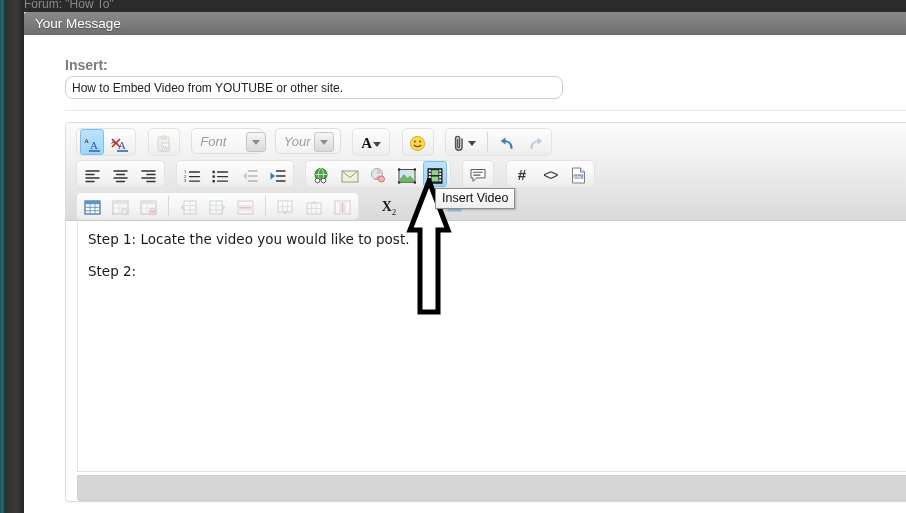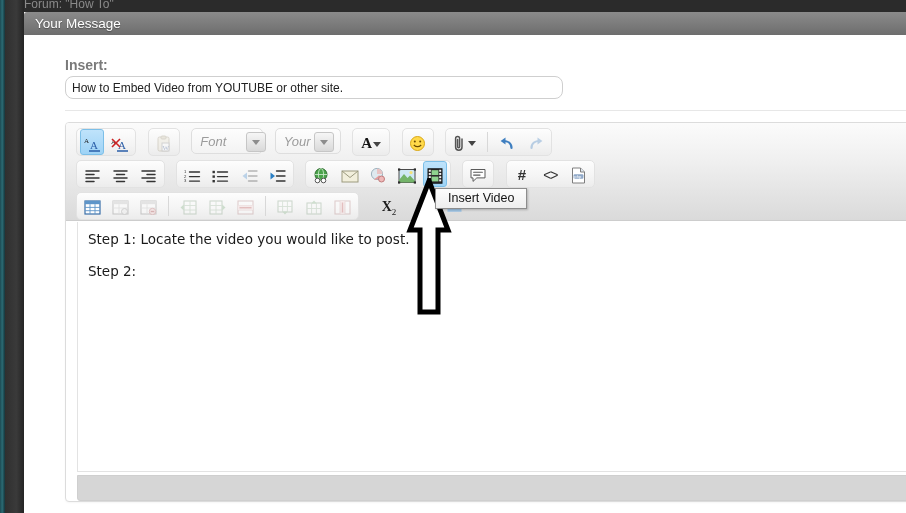--- a/index.html
+++ b/index.html
@@ -170,21 +170,21 @@
     background:#d6d6d6; border:1px solid #cfcfcf;
     border-bottom-left-radius:3px; border-bottom-right-radius:3px;
   }
 
   
   #tooltip {
     position:absolute; left:435px; top:188px;
     background:linear-gradient(180deg,#fdfdfd 0%,#eeeeee 100%);
     border:1px solid #8d8d8d;
     font-size:12.5px; color:#111; line-height:19px;
-    padding:0 12px; height:21px;
+    padding:0 6px; height:21px;
     box-shadow:1px 1px 2px rgba(0,0,0,.22);
     white-space:nowrap; z-index:40;
   }
 
   
   #arrow-annotation {
     position:absolute; left:400px; top:178px;
     width:60px; height:140px; z-index:35; pointer-events:none;
   }
 </style>

